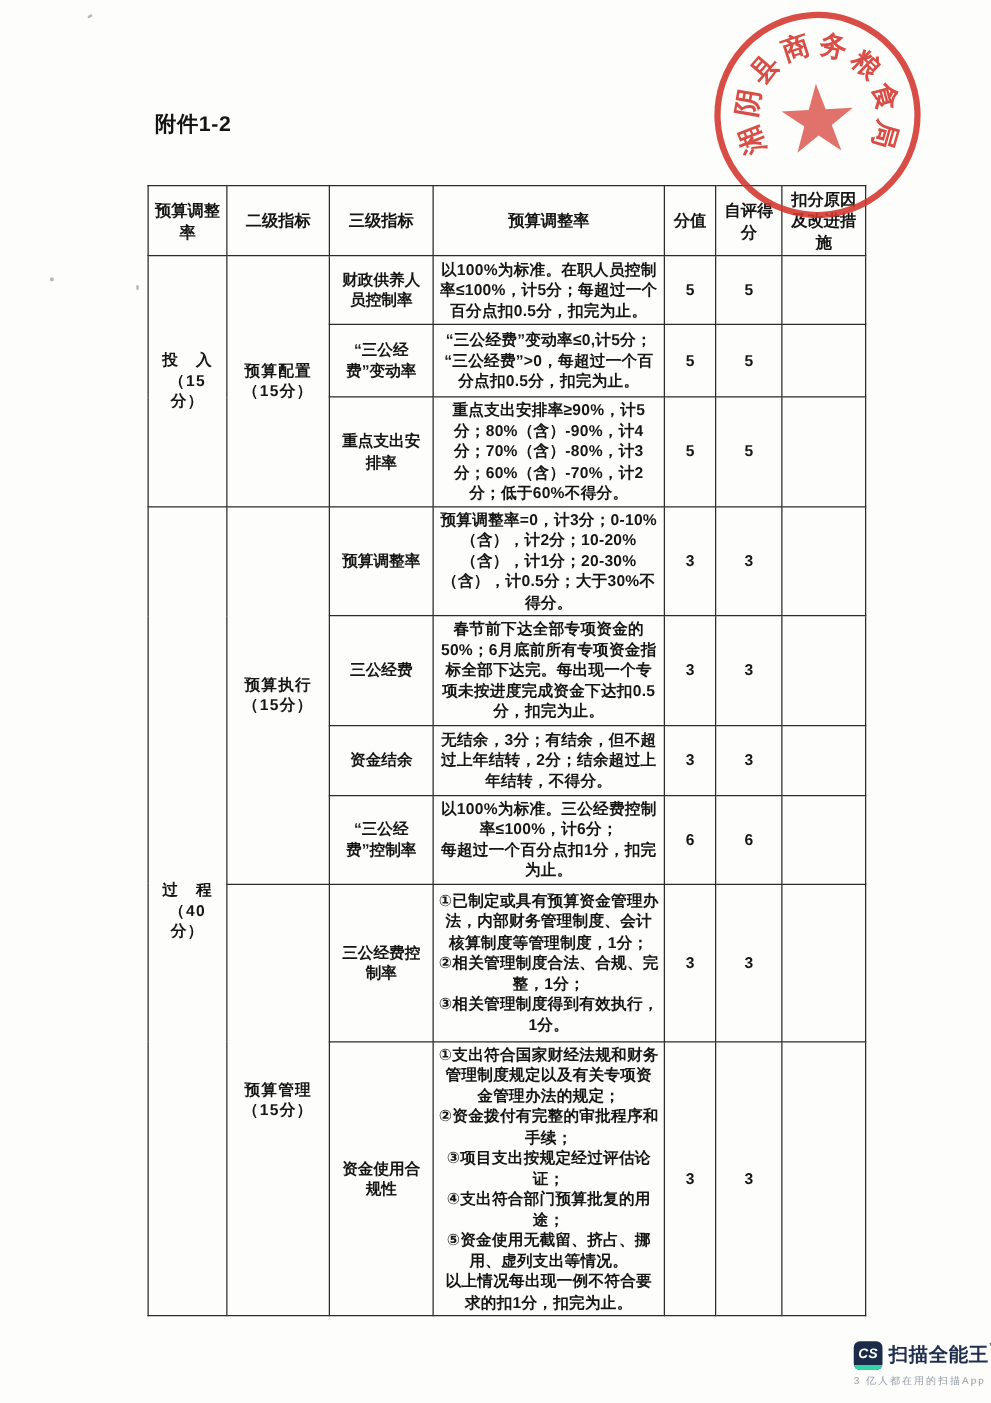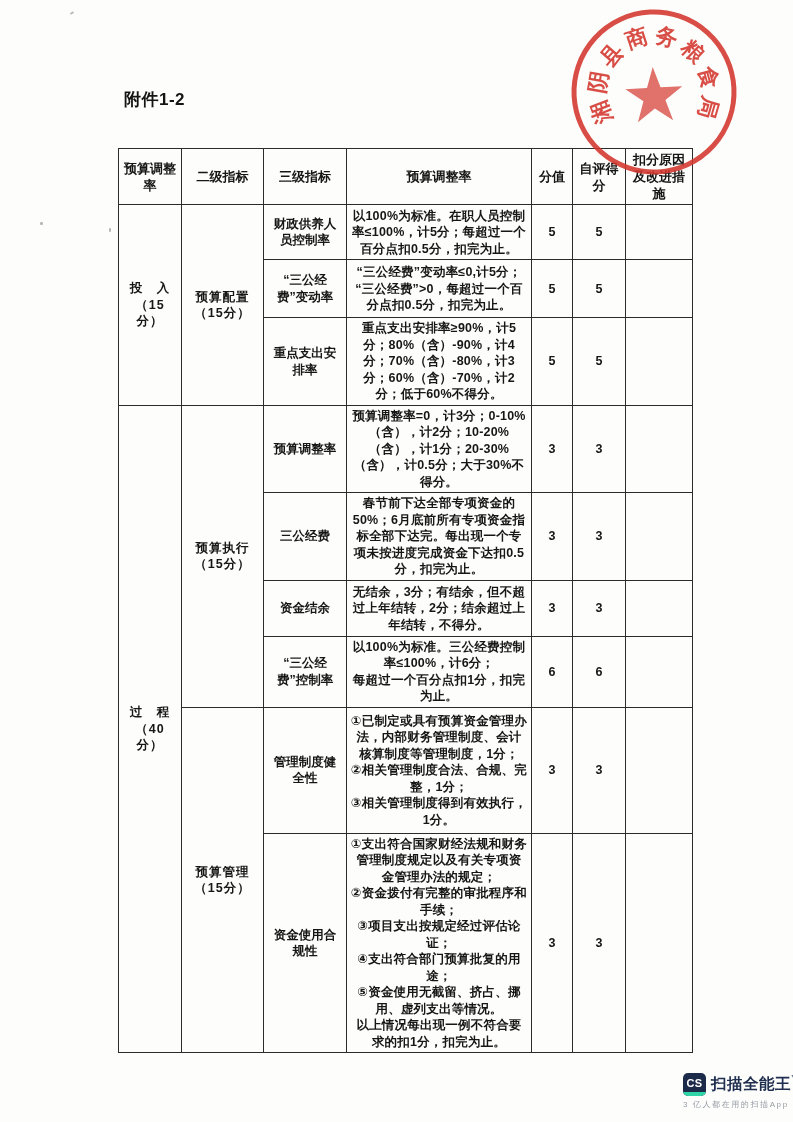--- a/index.html
+++ b/index.html
@@ -53,21 +53,21 @@
   
   .speck{position:absolute;background:#b9b9b4;border-radius:1px;}
 
   
   .cam{
     position:absolute;left:683px;top:1073px;width:100px;
   }
   .cam-row{display:flex;align-items:center;gap:5px;}
   .cam-badge{
     width:23px;height:23px;border-radius:5px;background:#1c2b4a;position:relative;
-    display:flex;align-items:center;justify-content:center;overflow:hidden;flex:0 0 auto;
+    display:flex;align-items:center;justify-content:center;overflow:hidden;flex:0 0 auto;font-style:italic;
   }
   .cam-badge .cs{color:#fff;font-size:11px;font-weight:700;line-height:1;margin-top:-3px;letter-spacing:.3px;}
   .cam-badge .teal{position:absolute;left:0;right:0;bottom:0;height:4.5px;background:#2fd5a7;border-radius:0 0 5px 5px;}
   .cam-title{font-size:15.5px;font-weight:700;color:#202f50;letter-spacing:.5px;white-space:nowrap;}
   .cam-tm{font-size:7px;color:#4a5670;vertical-align:top;}
   .cam-sub{margin-top:3px;font-size:8px;color:#959ca6;letter-spacing:1.6px;white-space:nowrap;text-align:center;}
 </style>
 </head>
 <body>
 
@@ -154,21 +154,21 @@
       <td>“三公经费”控制率</td>
       <td class="criteria">以100%为标准。三公经费控制率≤100%，计6分；
 每超过一个百分点扣1分，扣完为止。</td>
       <td>6</td>
       <td>6</td>
       <td></td>
     </tr>
     <tr style="height:126px">
       <td class="lv2 offset-down2" rowspan="2">预算管理
 （15分）</td>
-      <td>管理制度健全性</td>
+      <td>三公经费控制率</td>
       <td class="criteria">①已制定或具有预算资金管理办法，内部财务管理制度、会计核算制度等管理制度，1分；
 ②相关管理制度合法、合规、完整，1分；
 ③相关管理制度得到有效执行，1分。</td>
       <td>3</td>
       <td>3</td>
       <td></td>
     </tr>
     <tr style="height:181px">
       <td>资金使用合规性</td>
       <td class="criteria">①支出符合国家财经法规和财务管理制度规定以及有关专项资金管理办法的规定；

